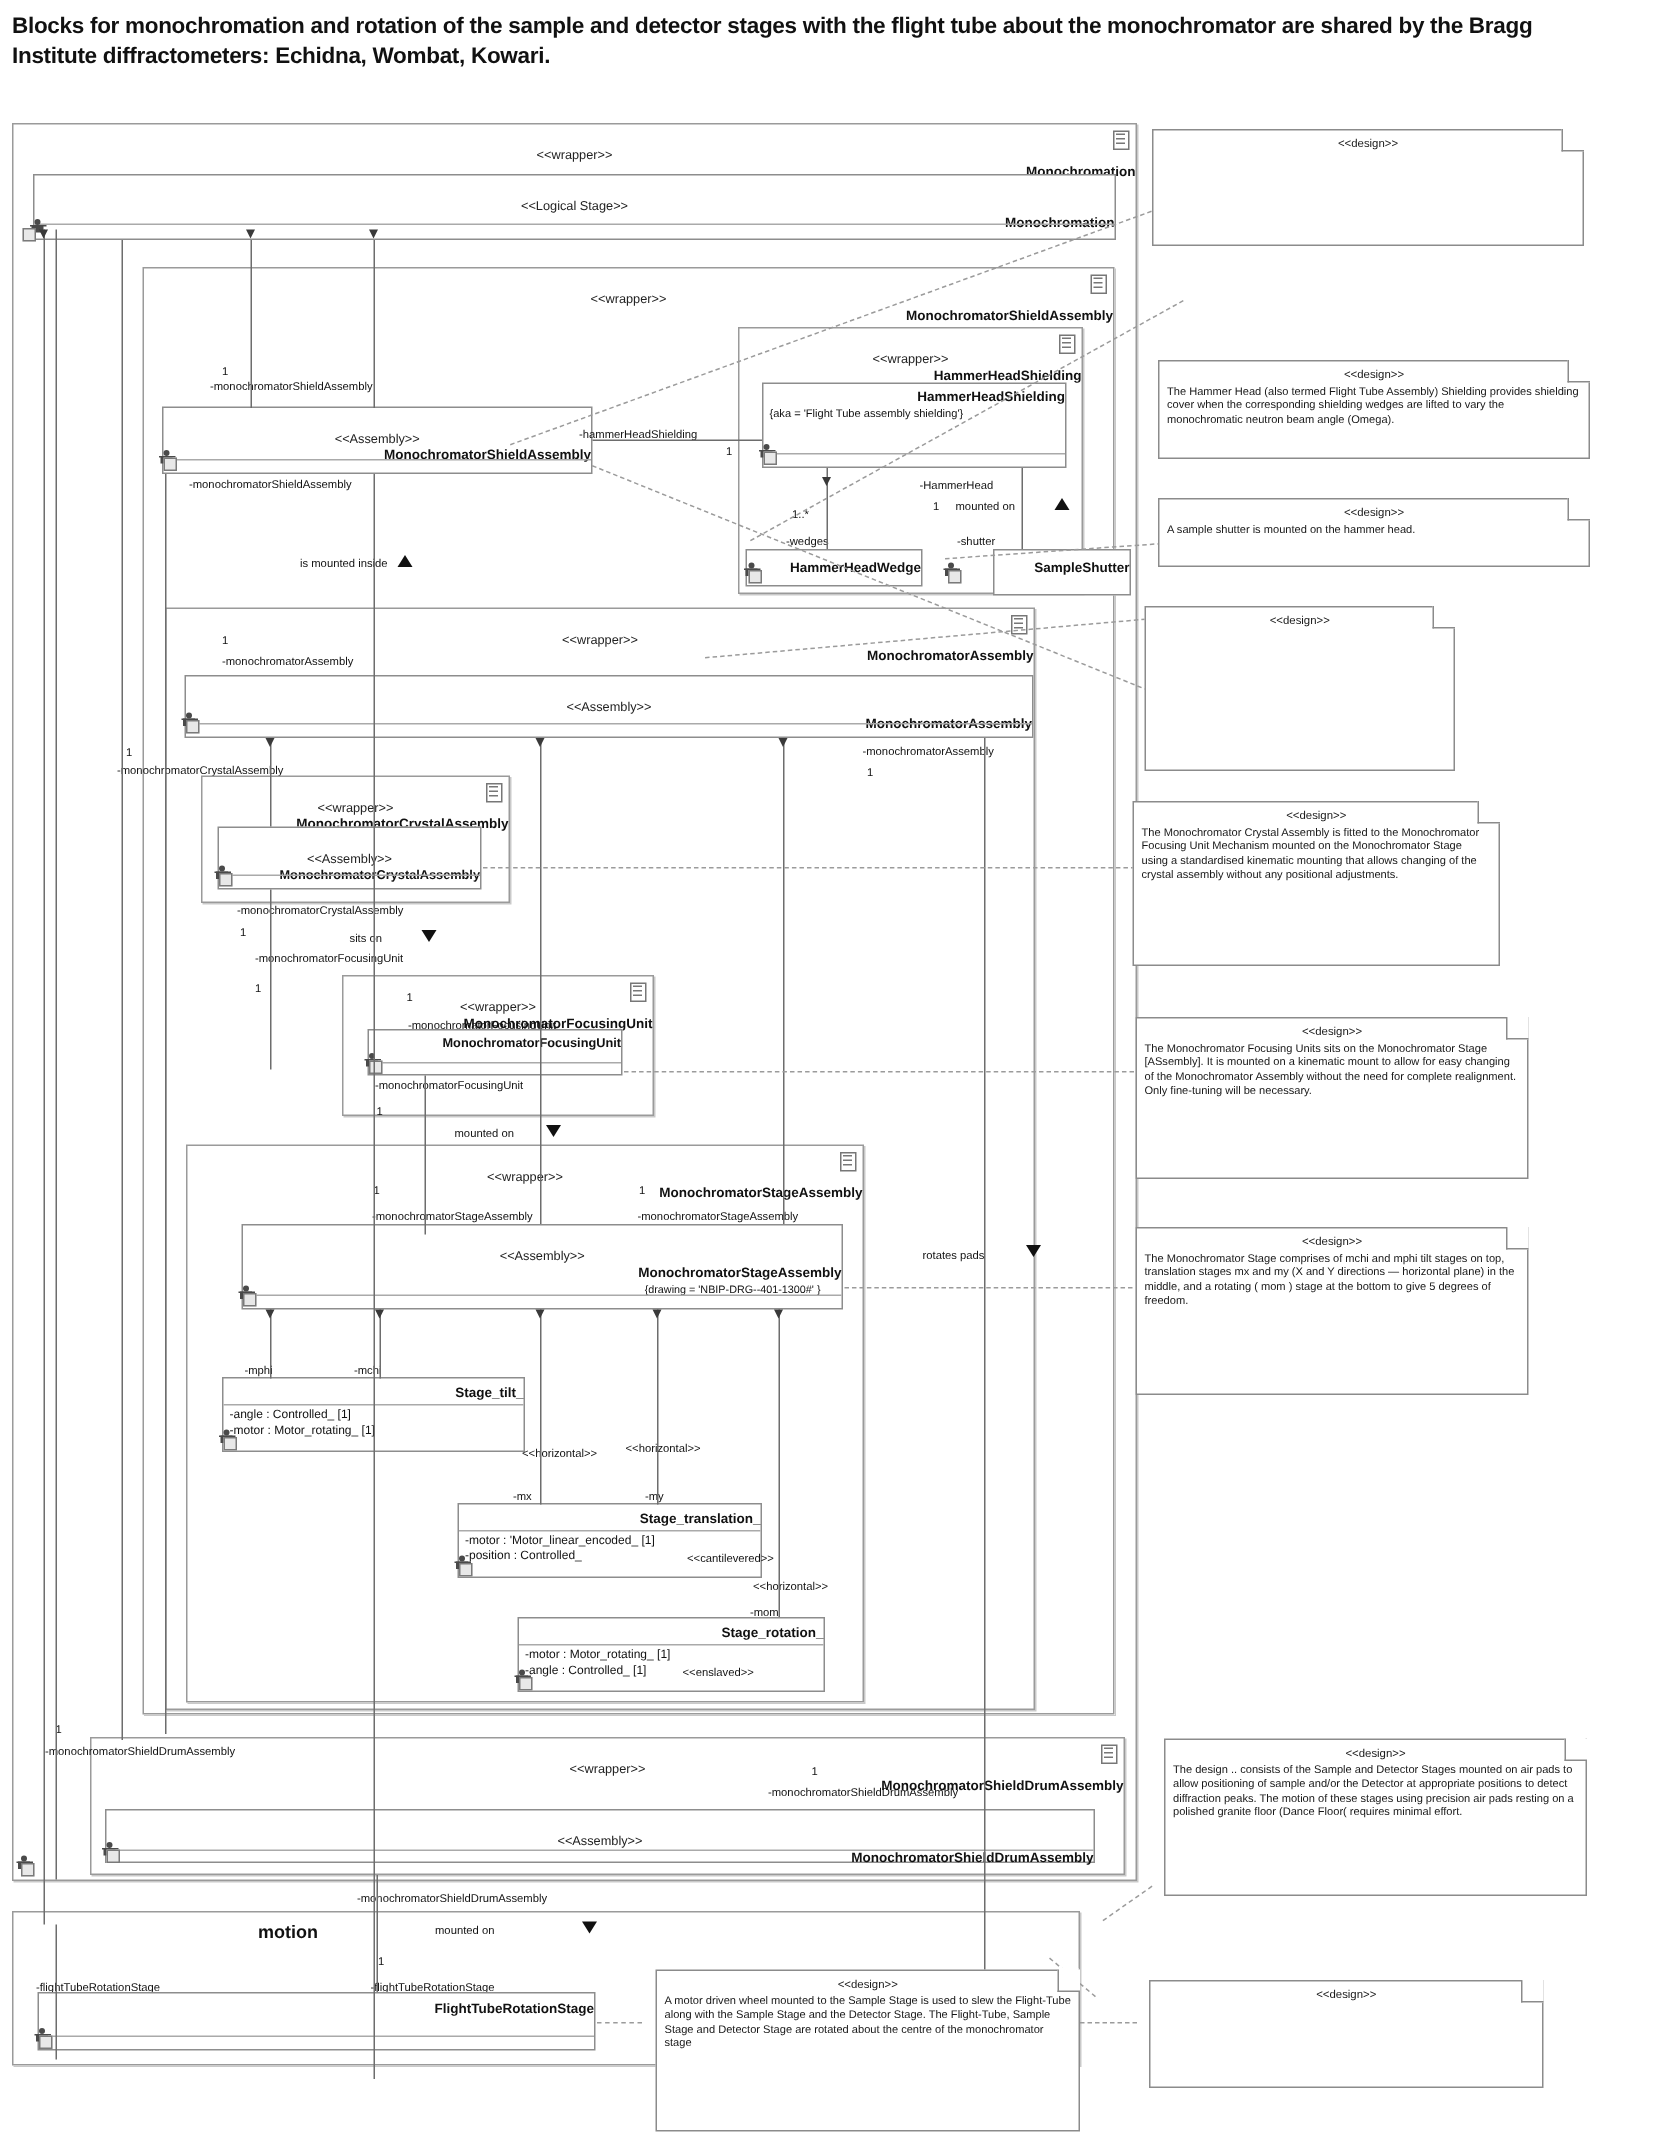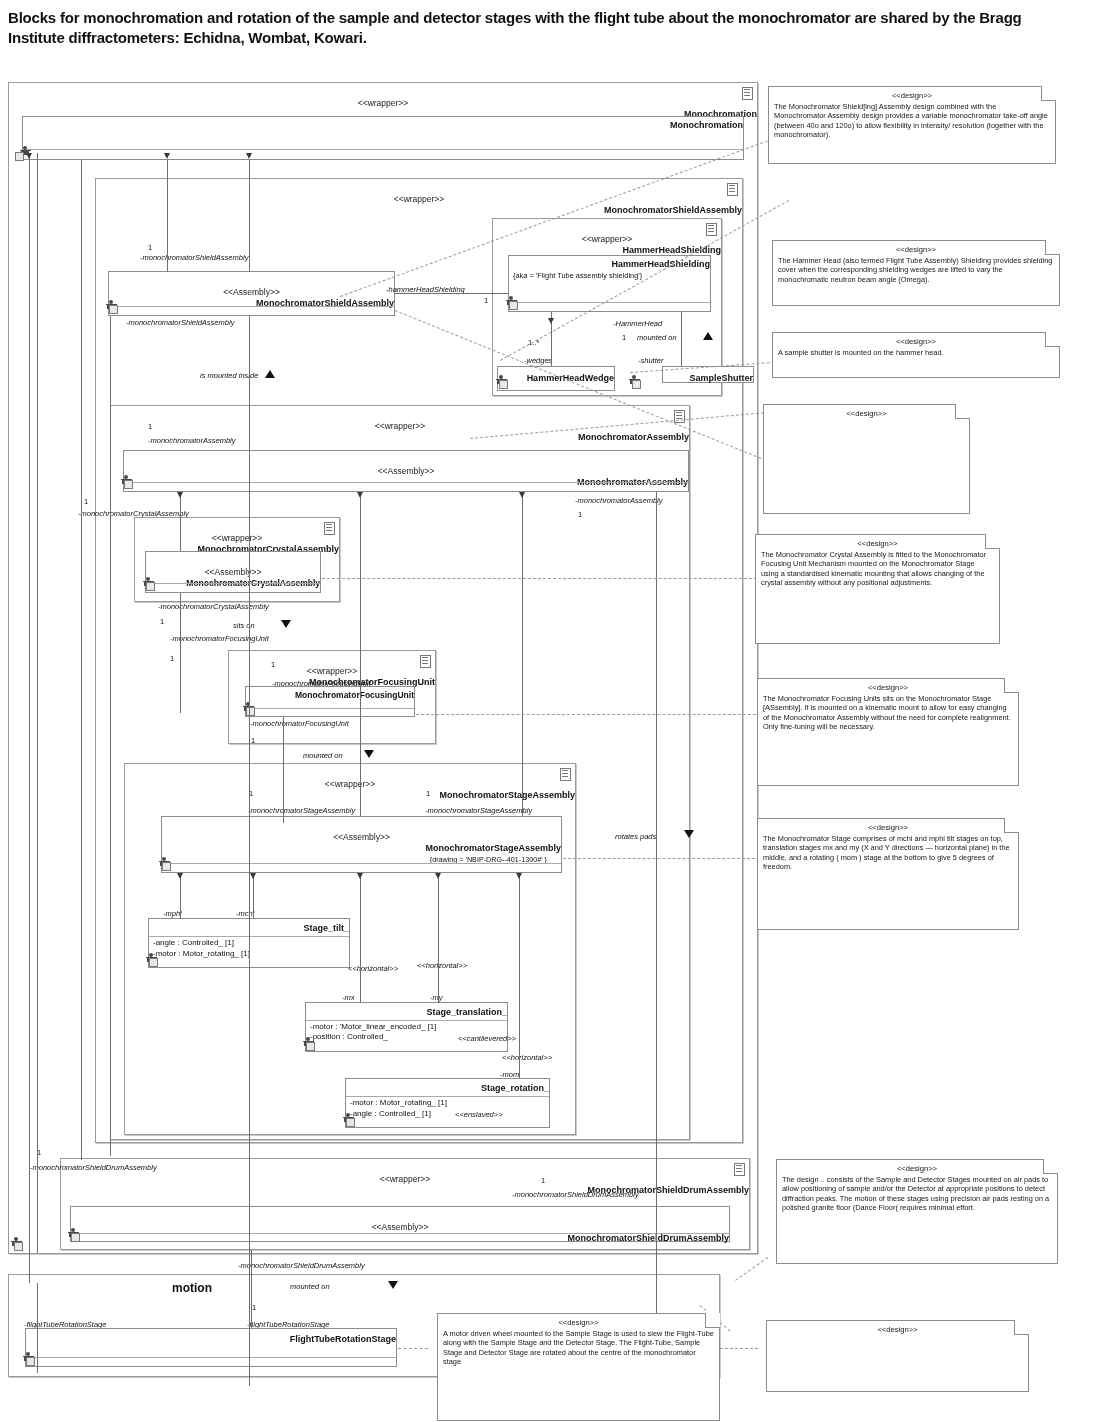--- a/index.html
+++ b/index.html
@@ -15,21 +15,21 @@
   .frame.dbl{box-shadow:1px 1px 0 #c9c9c9;}
   .stereo{font-size:8.5px;text-align:center;line-height:11px;color:#222;margin-top:12px;}
   .bname{font-size:9px;font-weight:bold;text-align:right;line-height:11px;}
   .wraphdr{position:absolute;left:0;right:0;top:3px;}
 
   .block{position:absolute;box-sizing:border-box;border:1px solid #8d8d8d;background:#fff;}
   .block .hdr{padding-top:3px;}
   .block .sep{border-top:1px solid #aaa;margin-top:2px;}
   .compart{font-size:8px;line-height:10px;padding:1px 4px 2px 4px;}
 
-  .lbl{position:absolute;font-size:7.5px;line-height:9px;color:#111;white-space:nowrap;font-style:italic;}
+  .lbl{position:absolute;font-size:7.5px;line-height:9px;color:#111;white-space:nowrap;}
   .mult{position:absolute;font-size:7.5px;line-height:9px;}
 
   
   .vl{position:absolute;width:0;border-left:1px solid #6d6d6d;}
   .hl{position:absolute;height:0;border-top:1px solid #6d6d6d;}
   .dash{position:absolute;height:0;border-top:1px dashed #9b9b9b;}
   .diag{position:absolute;height:0;border-top:1px dashed #9b9b9b;transform-origin:0 0;}
 
   
   .arrow{position:absolute;width:0;height:0;border-left:3px solid transparent;
@@ -69,20 +69,21 @@
 <div class="frame dbl" style="left:8px;top:82px;width:750px;height:1172px;">
   <div class="wraphdr">
     <div class="stereo">&lt;&lt;wrapper&gt;&gt;</div>
     <div class="bname">Monochromation</div>
   </div>
   <div class="pkgicon" style="right:4px;top:4px;"></div>
 </div>
 
 <div class="block" style="left:22px;top:116px;width:722px;height:44px;">
   <div class="hdr">
+    <div class="stereo">&lt;&lt;Logical Stage&gt;&gt;</div>
     <div class="bname">Monochromation</div>
   </div>
   <div class="sep" style="position:absolute;left:0;right:0;bottom:9px;"></div>
 </div>
 <div class="pg" style="left:20px;top:146px;">
   <i class="h"></i>
     <i class="b"></i>
     <i class="f"></i>
   </div>
 <div class="pgbox" style="left:15px;top:152px;"></div>
@@ -148,21 +149,21 @@
   <i class="h"></i>
     <i class="b"></i>
     <i class="f"></i>
   </div>
 <div class="pgbox" style="left:499px;top:380px;"></div>
 <div class="lbl" style="left:524px;top:356px;">-wedges</div>
 <div class="mult" style="left:528px;top:338px;">1..*</div>
 <div class="vl" style="left:551px;top:312px;height:54px;"></div>
 <div class="arrow" style="left:548px;top:318px;"></div>
 
-<div class="block" style="left:662px;top:366px;width:92px;height:17px;">
+<div class="block" style="left:662px;top:366px;width:92px;height:31px;">
   <div class="bname" style="padding-top:6px;">SampleShutter</div>
 </div>
 <div class="pg" style="left:629px;top:375px;">
   <i class="h"></i>
     <i class="b"></i>
     <i class="f"></i>
   </div>
 <div class="pgbox" style="left:632px;top:380px;"></div>
 <div class="lbl" style="left:638px;top:356px;">-shutter</div>
 <div class="lbl" style="left:613px;top:319px;">-HammerHead</div>
@@ -433,21 +434,20 @@
 <div class="dash" style="left:416px;top:714px;width:340px;"></div>
 <div class="dash" style="left:563px;top:858px;width:192px;"></div>
 <div class="diag" style="left:735px;top:1280px;width:40px;transform:rotate(-35deg);"></div>
 <div class="diag" style="left:700px;top:1305px;width:40px;transform:rotate(40deg);"></div>
 <div class="dash" style="left:720px;top:1348px;width:38px;"></div>
 <div class="dash" style="left:398px;top:1348px;width:30px;"></div>
 
 <div class="note" id="note-0" style="left:768px;top:86px;width:288px;height:78px;">
   <div class="fold"></div>
   <span class="nt">&lt;&lt;design&gt;&gt;</span>
-  <span> The Monochromator Shield[ing] Assembly design  combined with the Monochromator Assembly design  provides a variable monochromator take-off angle (between 40o and  120o) to allow flexibility in intensity/ resolution (together with the monochromator).</span>
 </div>
 
 <div class="note" id="note-1" style="left:772px;top:240px;width:288px;height:66px;">
   <div class="fold"></div>
   <span class="nt">&lt;&lt;design&gt;&gt;</span>
   <span>The Hammer Head (also termed Flight Tube Assembly) Shielding provides shielding cover when the corresponding shielding wedges are lifted to vary the monochromatic neutron beam angle (Omega).</span>
 </div>
 
 <div class="note" id="note-2" style="left:772px;top:332px;width:288px;height:46px;">
   <div class="fold"></div>

